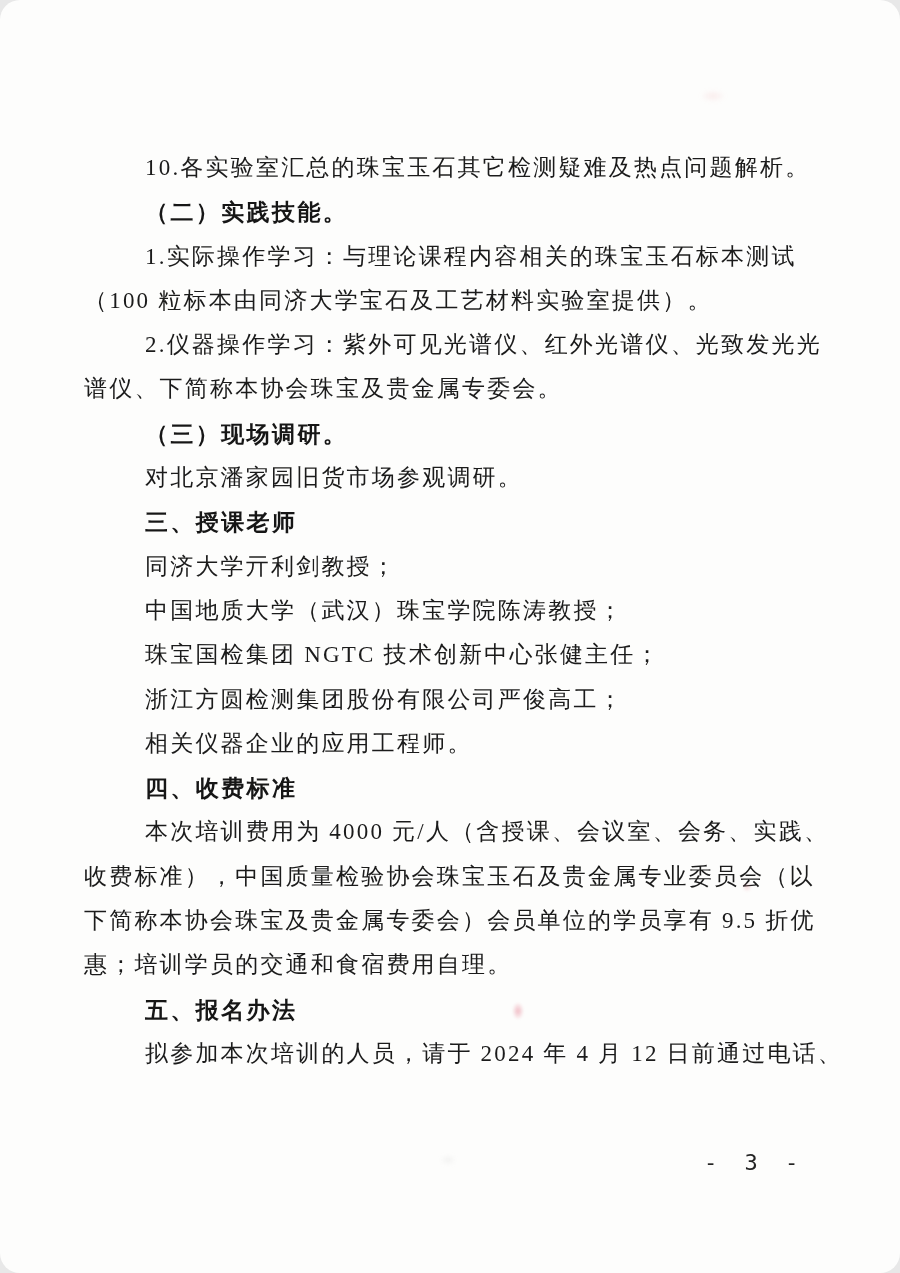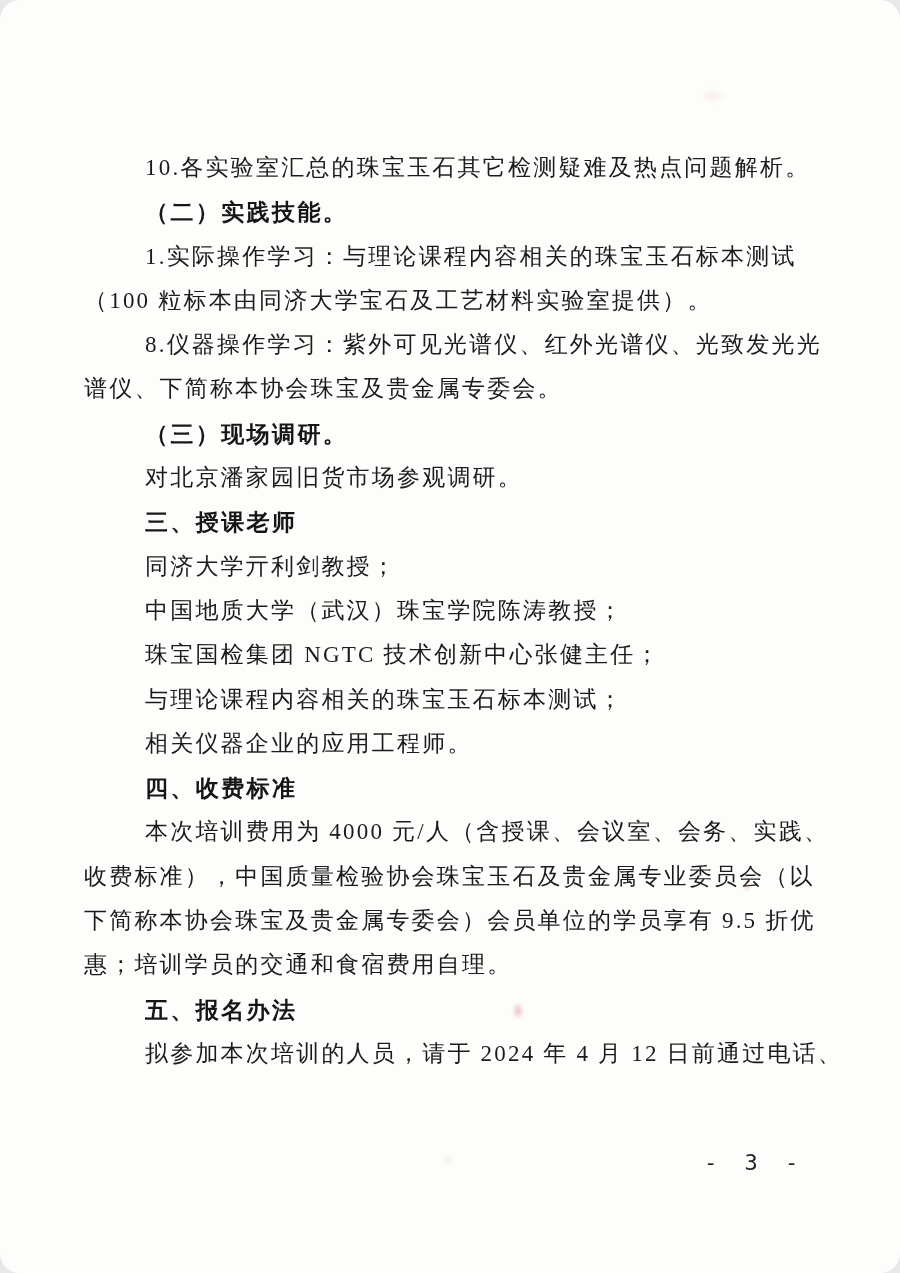--- a/index.html
+++ b/index.html
@@ -77,29 +77,29 @@
 </style>
 </head>
 <body>
 
 <div class="page">
   <div class="content" id="doc-lines">
       <div class="line body indent">10.各实验室汇总的珠宝玉石其它检测疑难及热点问题解析。</div>
       <div class="line heading indent">（二）实践技能。</div>
       <div class="line body indent">1.实际操作学习：与理论课程内容相关的珠宝玉石标本测试</div>
       <div class="line body">（100 粒标本由同济大学宝石及工艺材料实验室提供）。</div>
-      <div class="line body indent">8.仪器操作学习：紫外可见光谱仪、红外光谱仪、光致发光光</div>
+      <div class="line body indent">2.仪器操作学习：紫外可见光谱仪、红外光谱仪、光致发光光</div>
       <div class="line body">谱仪、下简称本协会珠宝及贵金属专委会。</div>
       <div class="line heading indent">（三）现场调研。</div>
       <div class="line body indent">对北京潘家园旧货市场参观调研。</div>
       <div class="line heading indent">三、授课老师</div>
       <div class="line body indent">同济大学亓利剑教授；</div>
       <div class="line body indent">中国地质大学（武汉）珠宝学院陈涛教授；</div>
       <div class="line body indent">珠宝国检集团 NGTC 技术创新中心张健主任；</div>
-      <div class="line body indent">与理论课程内容相关的珠宝玉石标本测试；</div>
+      <div class="line body indent">浙江方圆检测集团股份有限公司严俊高工；</div>
       <div class="line body indent">相关仪器企业的应用工程师。</div>
       <div class="line heading indent">四、收费标准</div>
       <div class="line body indent">本次培训费用为 4000 元/人（含授课、会议室、会务、实践、</div>
       <div class="line body">收费标准），中国质量检验协会珠宝玉石及贵金属专业委员会（以</div>
       <div class="line body">下简称本协会珠宝及贵金属专委会）会员单位的学员享有 9.5 折优</div>
       <div class="line body">惠；培训学员的交通和食宿费用自理。</div>
       <div class="line heading indent">五、报名办法</div>
       <div class="line body indent">拟参加本次培训的人员，请于 2024 年 4 月 12 日前通过电话、</div>
     </div>
   <div class="page-number">- 3 -</div>

